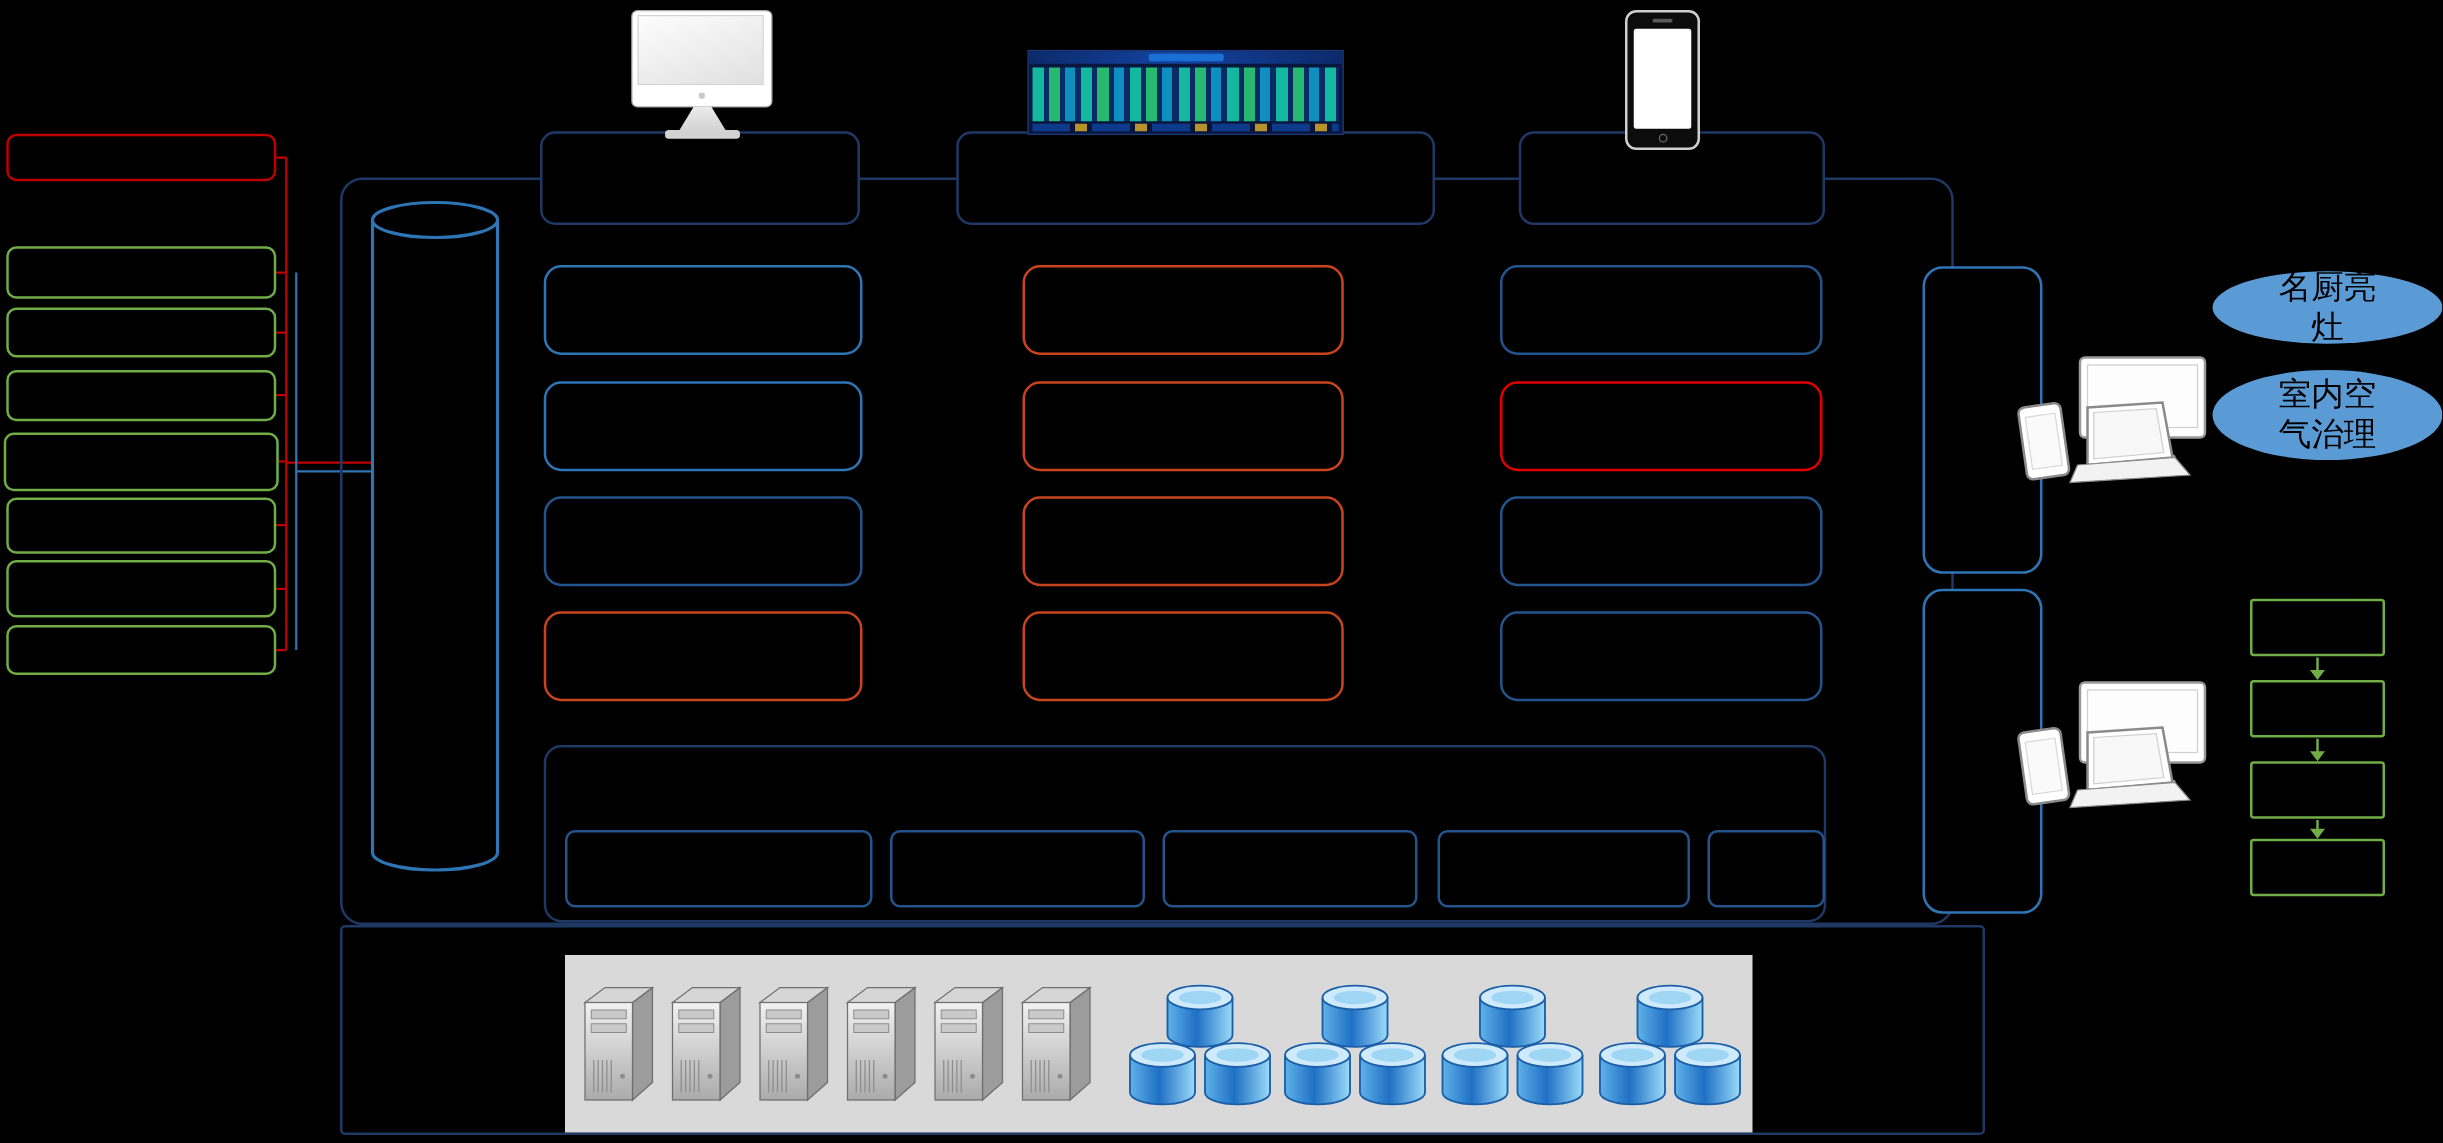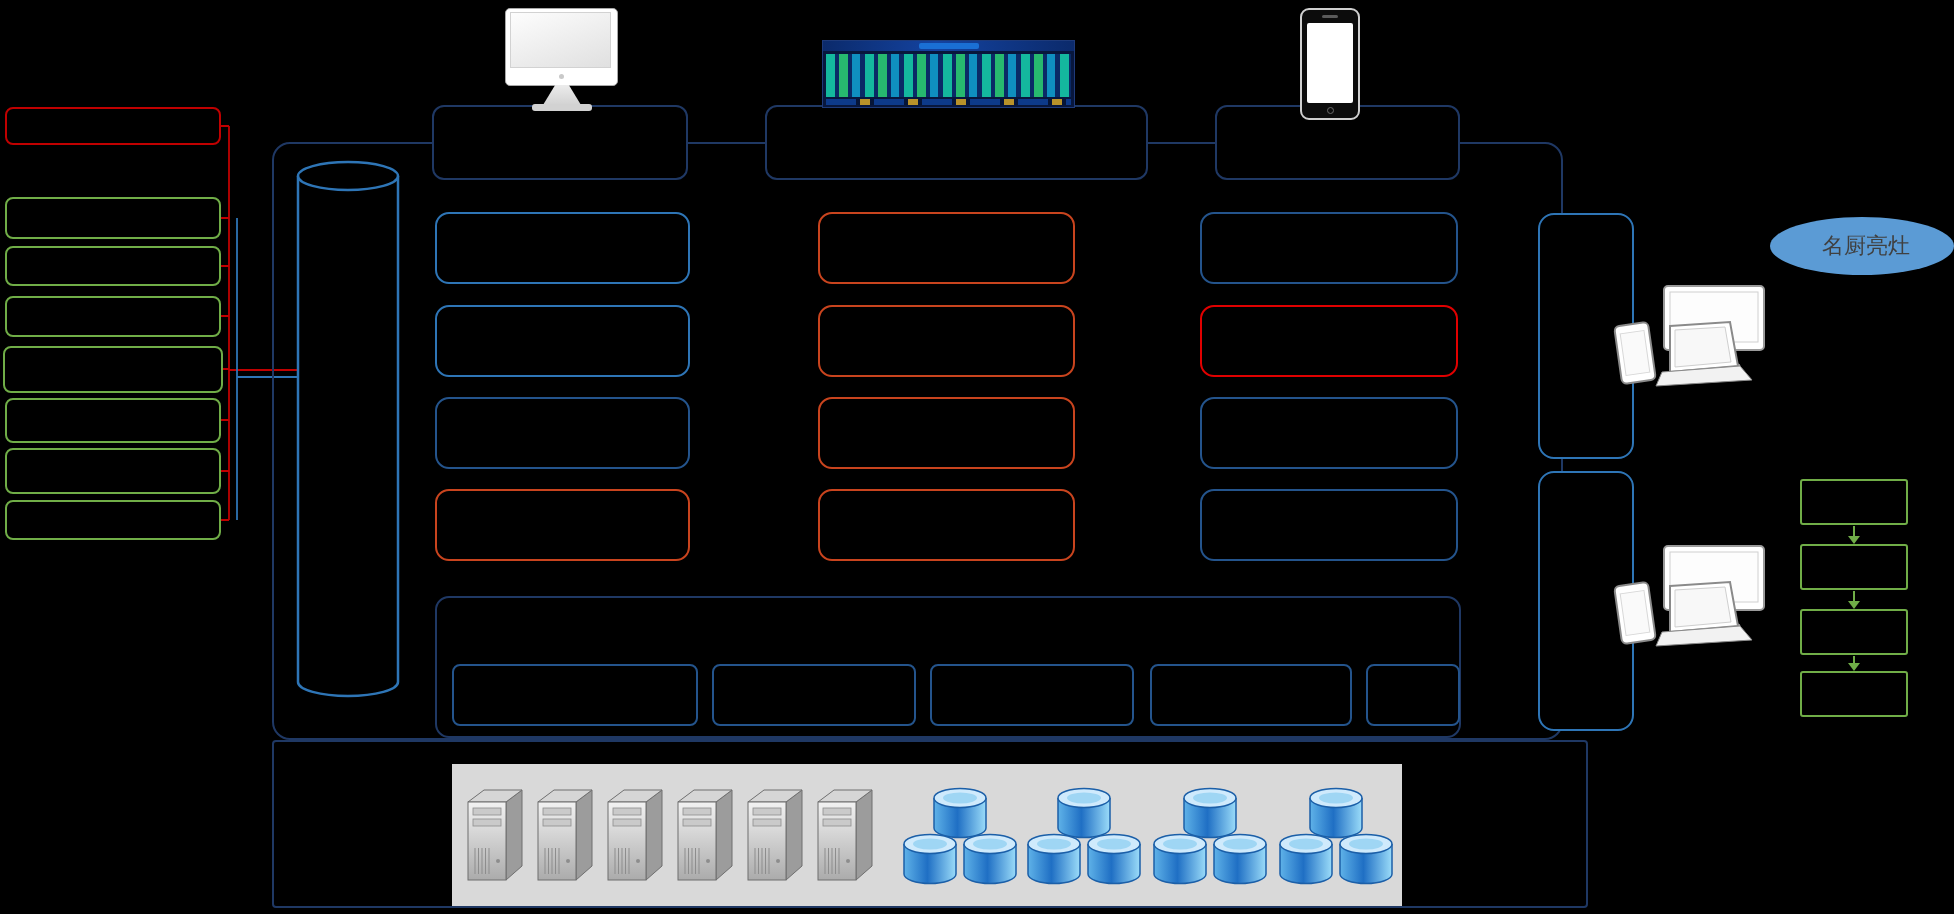--- a/index.html
+++ b/index.html
@@ -22,22 +22,22 @@
   .topbox   { border-radius:12px; }
   .container{ background:transparent; border-radius:18px; }
   .subbox   { border-radius:8px; }
   .talls    { border-radius:16px; }
 
   .ellipse {
     position:absolute; width:184px; background:#5b9bd5; border-radius:50%;
     display:flex; align-items:center; justify-content:center;
   }
   .ellipse-text {
-    display:block; width:96px; text-align:right; color:#404040;
-    font-size:22px; line-height:1.25; font-family:"Liberation Serif", serif;
+    display:block; width:96px; text-align:center; color:#000000;
+    font-size:26px; line-height:1.25; font-family:"Liberation Serif", serif;
   }
 
   
   .imac { position:absolute; left:505px; top:8px; width:115px; height:110px; }
   .imac-body { position:absolute; left:0; top:0; width:113px; height:78px; background:#fff; border:1px solid #a8a8a8; border-radius:5px; }
   .imac-screen { position:absolute; left:5px; top:4px; width:101px; height:56px; background:linear-gradient(160deg,#fdfdfd,#e0e0e0); border:1px solid #d2d2d2; }
   .imac-dot { position:absolute; left:54px; top:66px; width:5px; height:5px; border-radius:50%; background:#c9c9c9; }
   .imac-stand { position:absolute; left:38px; top:77px; width:38px; height:20px; background:linear-gradient(#ececec,#d2d2d2); clip-path:polygon(32% 0,68% 0,100% 100%,0 100%); }
   .imac-base { position:absolute; left:27px; top:96px; width:60px; height:7px; background:#d2d2d2; border-radius:3px; }
 
@@ -198,20 +198,23 @@
   <svg class="devices" style="left:1612px;top:282px" viewBox="0 0 160 112">
     <use href="#devSym"></use>
   </svg>
   <svg class="devices" style="left:1612px;top:542px" viewBox="0 0 160 112">
     <use href="#devSym"></use>
   </svg>
 
   <div class="ellipse" style="left:1770px;top:217px;height:58px">
     <span class="ellipse-text">名厨亮灶</span>
   </div>
+  <div class="ellipse" style="left:1770px;top:296px;height:72px">
+    <span class="ellipse-text">室内空气治理</span>
+  </div>
 
   <div class="box flowbox b-green" style="left:1800px;top:479px;width:108px;height:46px"></div>
   <div class="box flowbox b-green" style="left:1800px;top:544px;width:108px;height:46px"></div>
   <div class="box flowbox b-green" style="left:1800px;top:609px;width:108px;height:46px"></div>
   <div class="box flowbox b-green" style="left:1800px;top:671px;width:108px;height:46px"></div>
 
   <div class="strip"></div>
 
   <svg class="server" style="left:464px" viewBox="0 0 62 98">
       <use href="#srvSym"></use>

